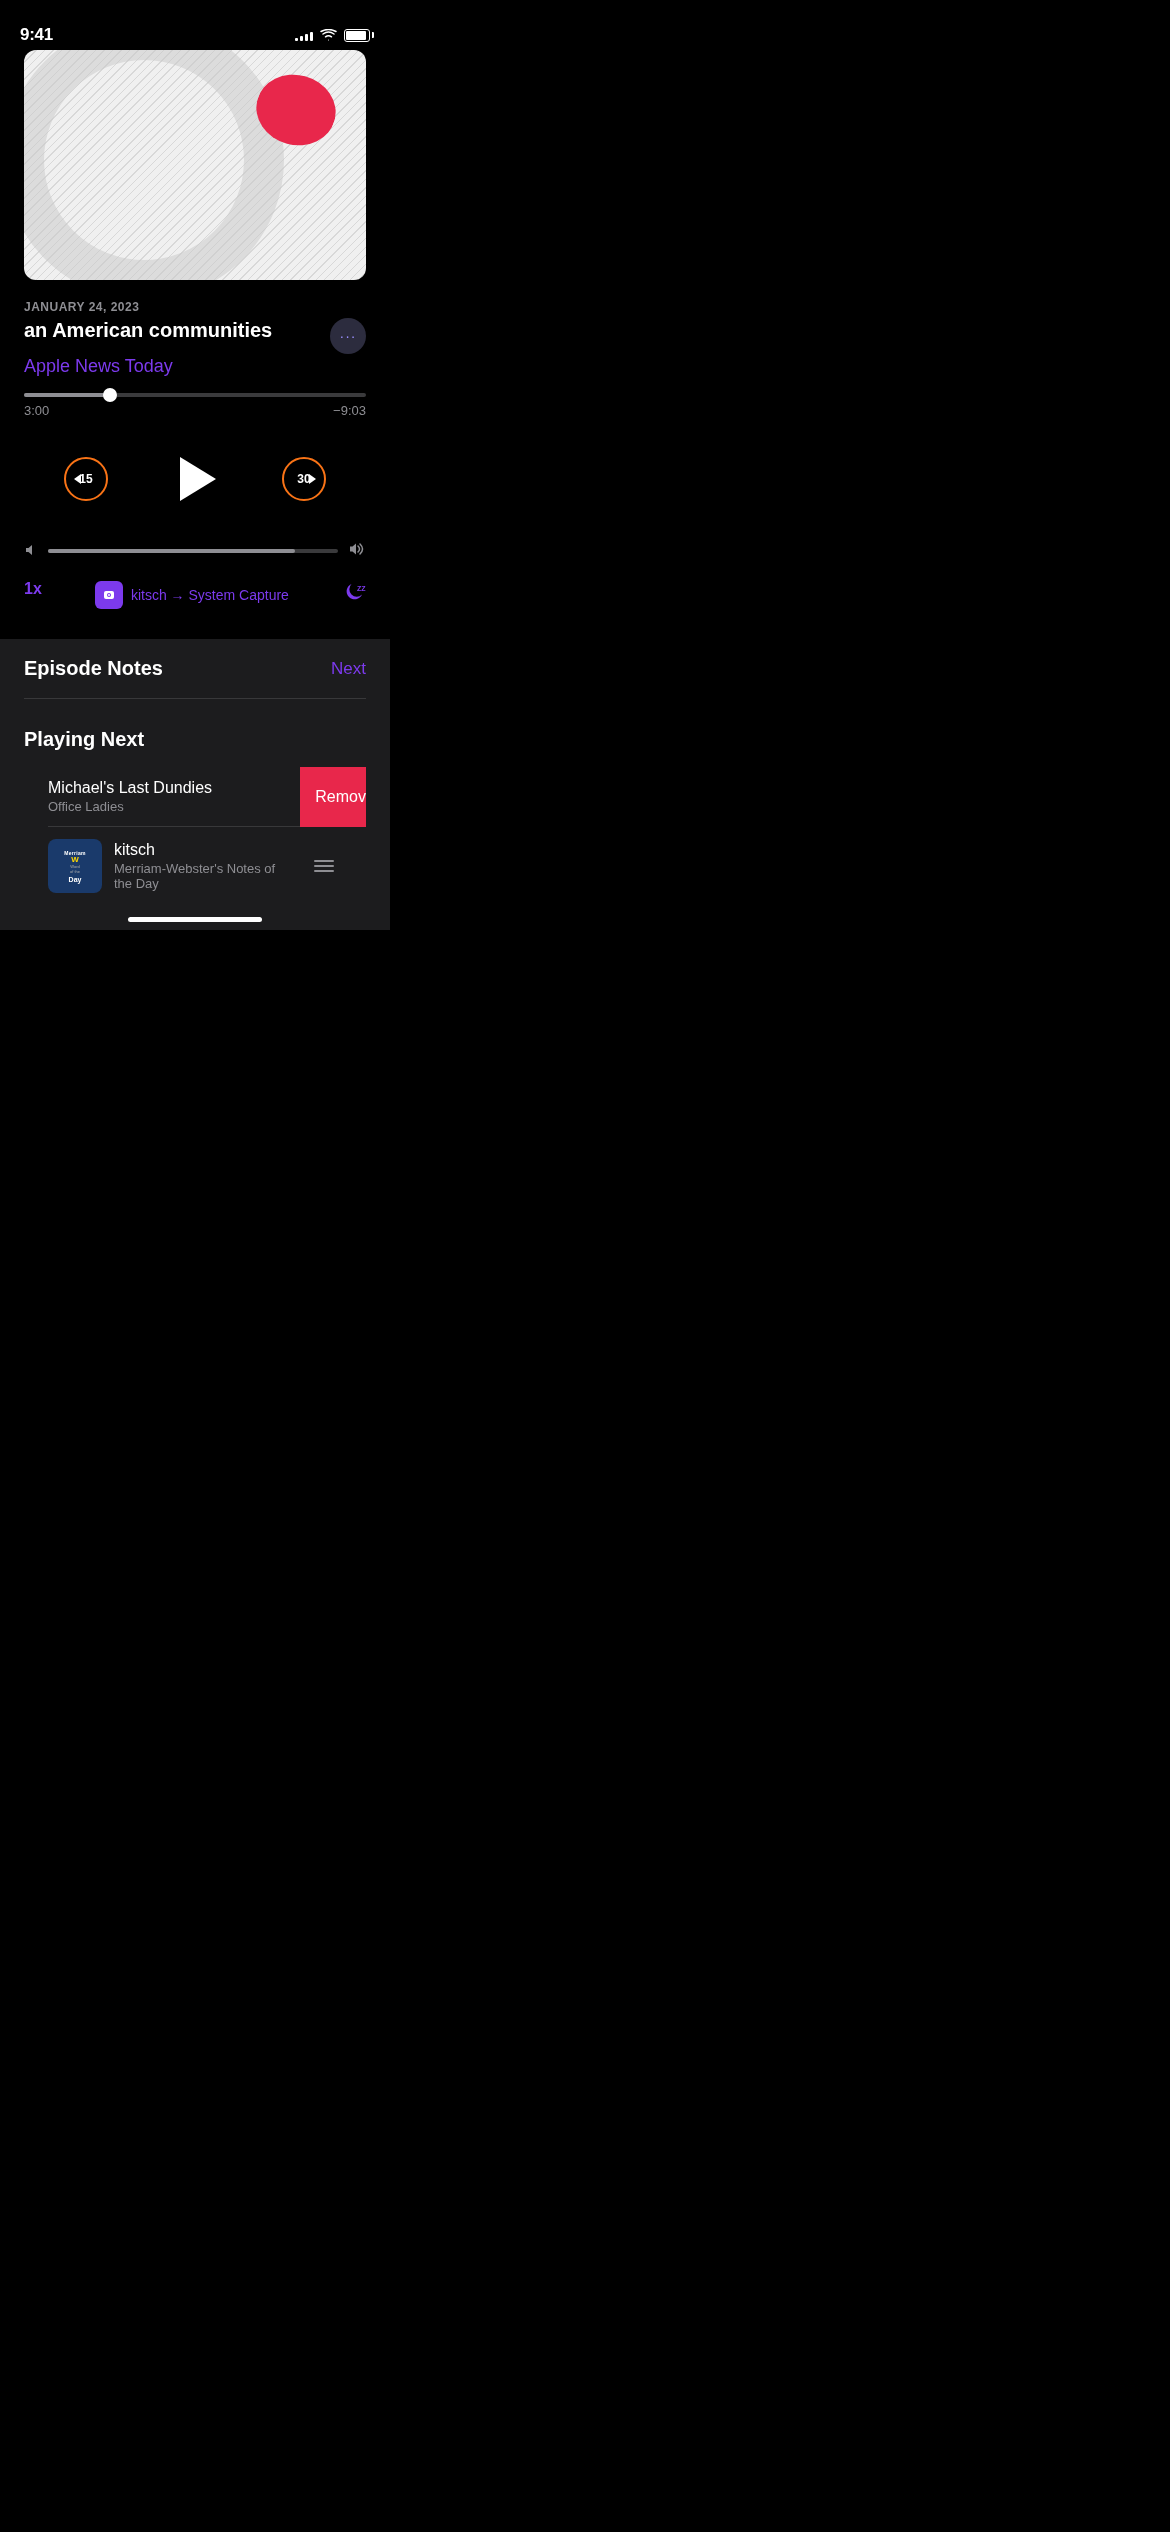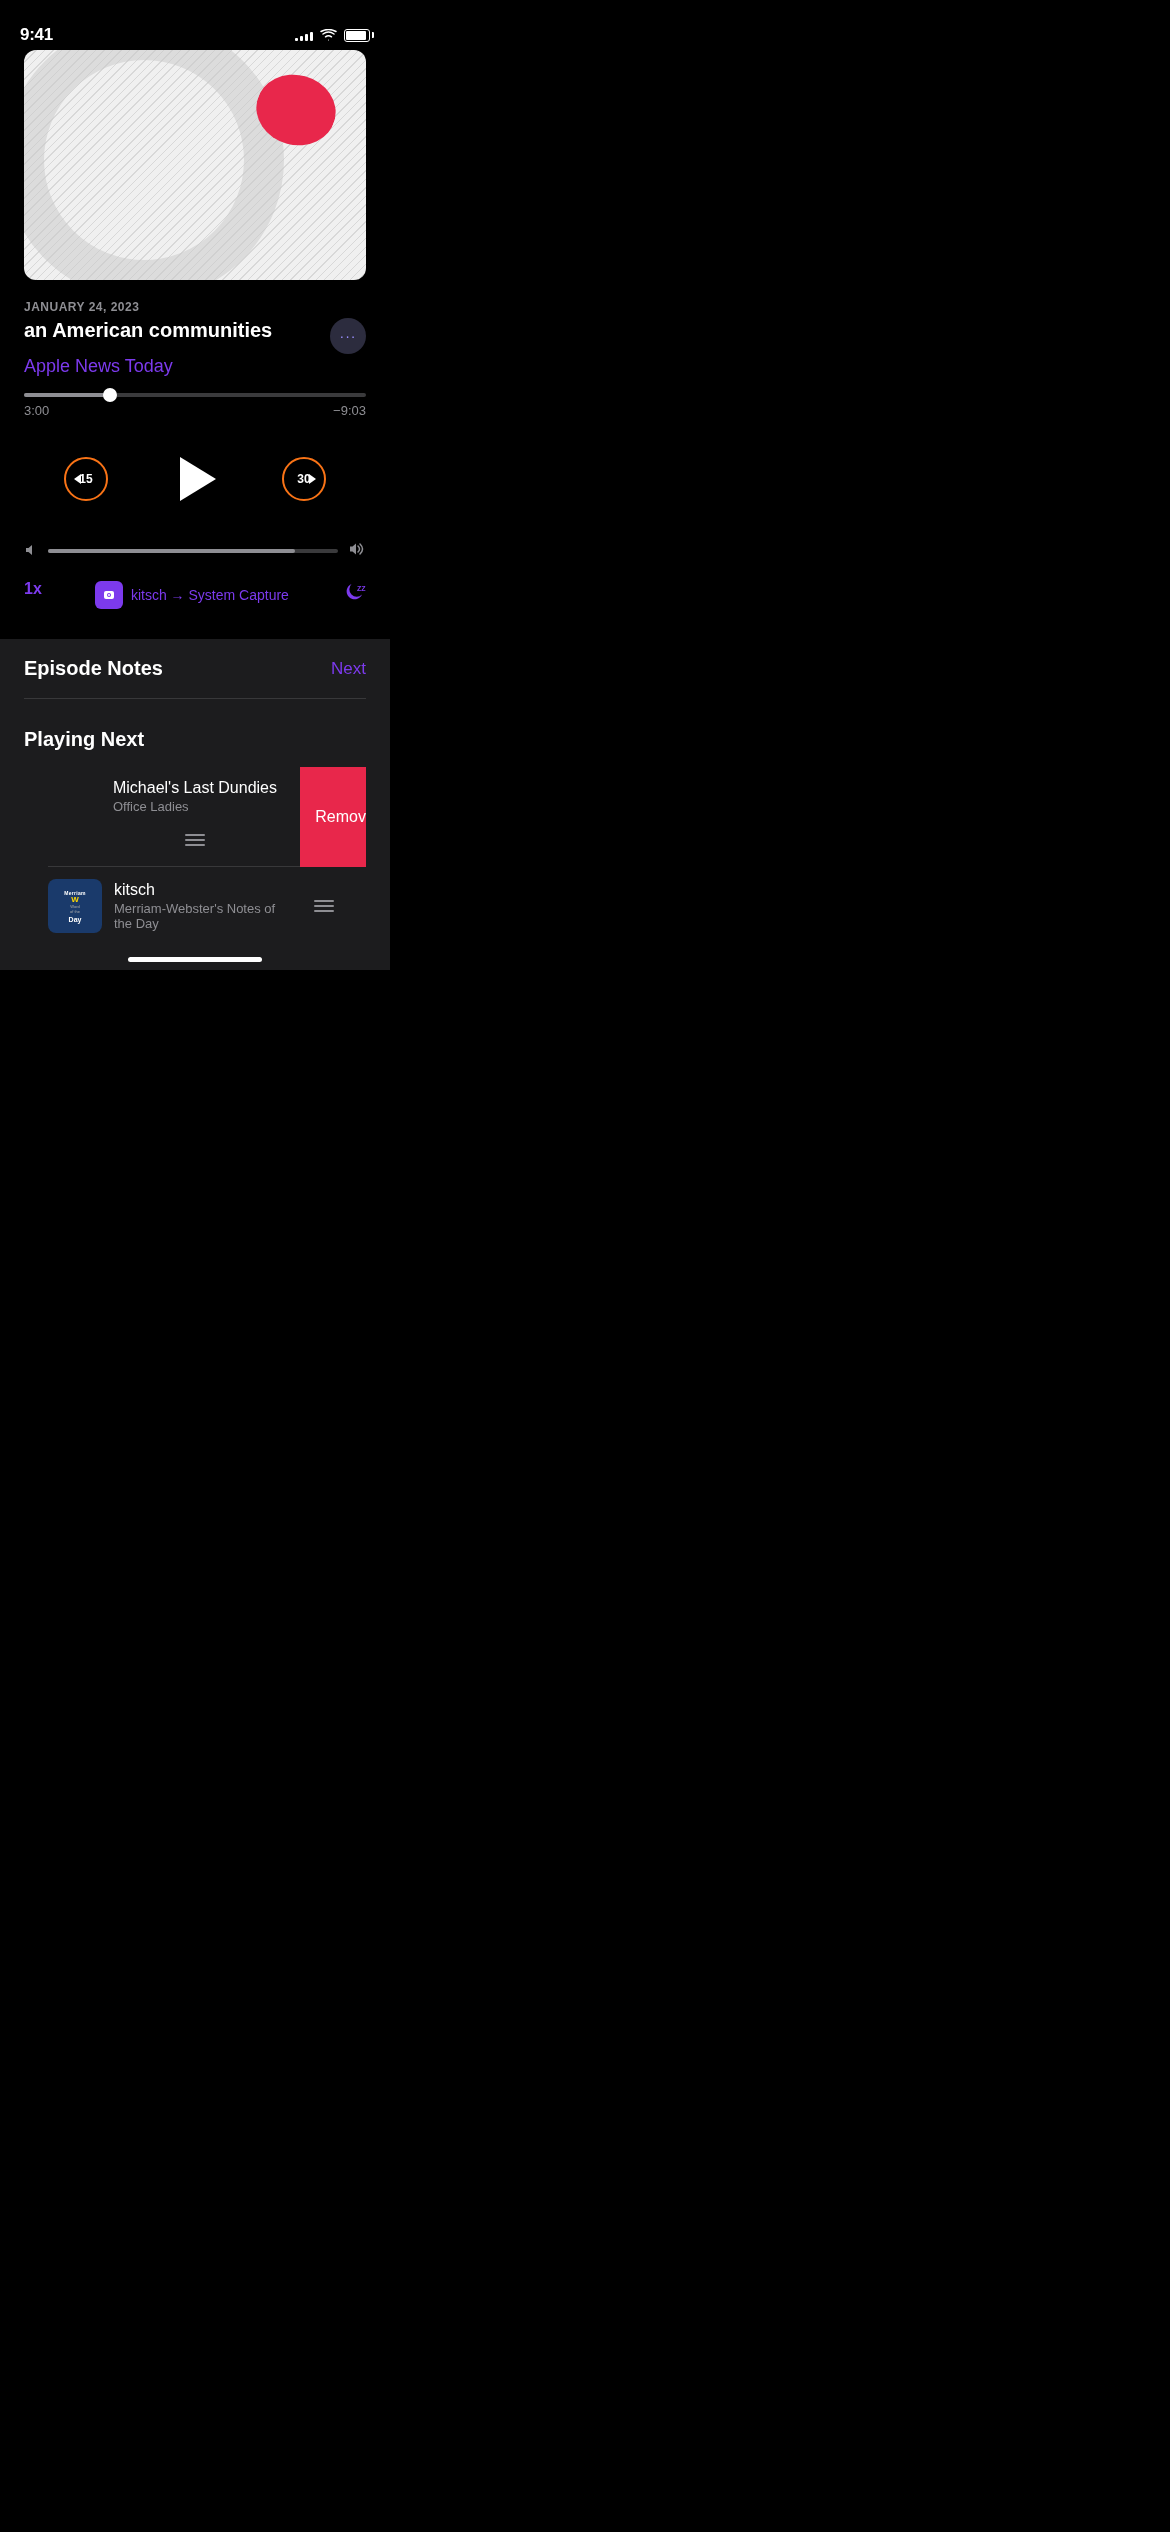--- a/index.html
+++ b/index.html
@@ -394,21 +394,20 @@
       align-items: center;
       gap: 12px;
       position: relative;
       background: #1c1c1e;
       overflow: hidden;
     }
 
     .queue-item-first {
       padding: 12px 0;
       border-bottom: 0.5px solid #38383a;
-      flex-direction: column;
     }
 
     .queue-item-second {
       padding: 12px 0;
     }
 
     .queue-item-text {
       flex: 1;
     }
 

